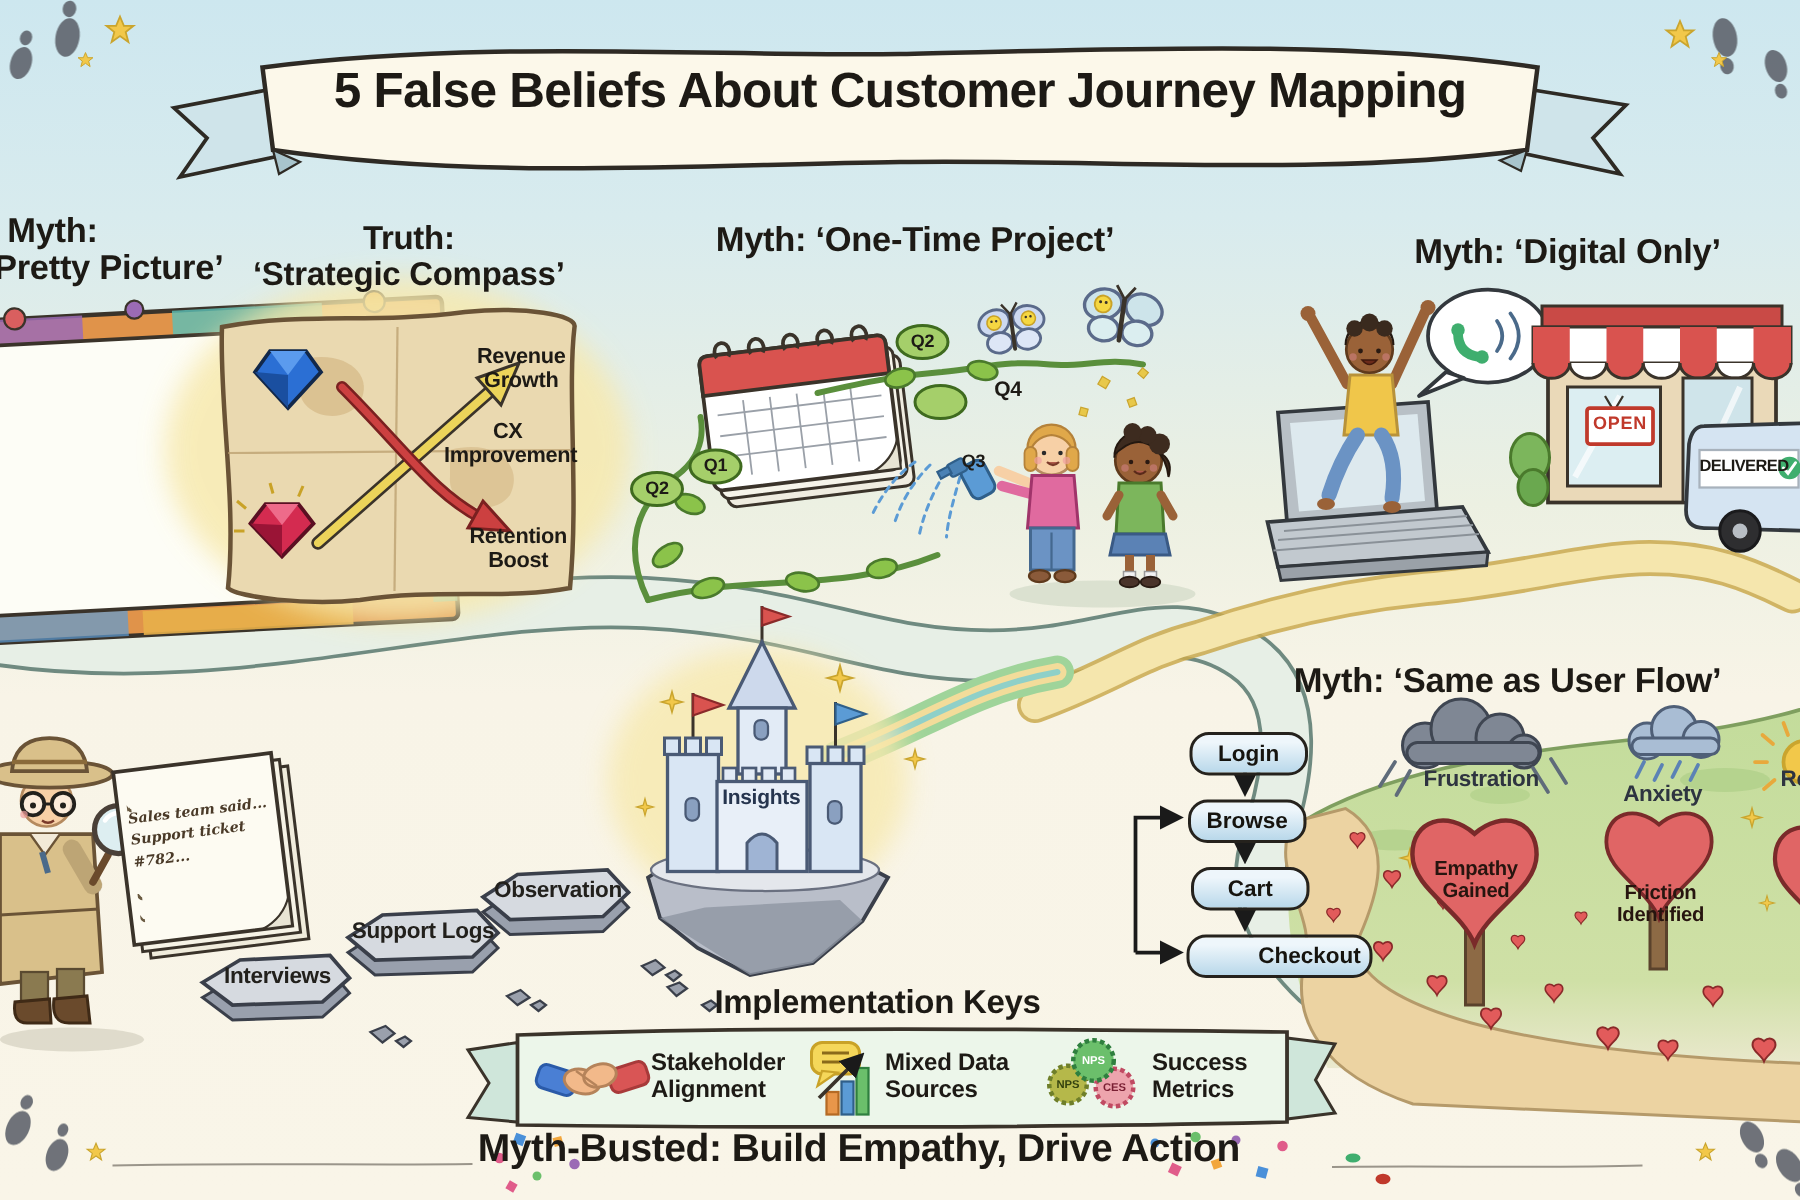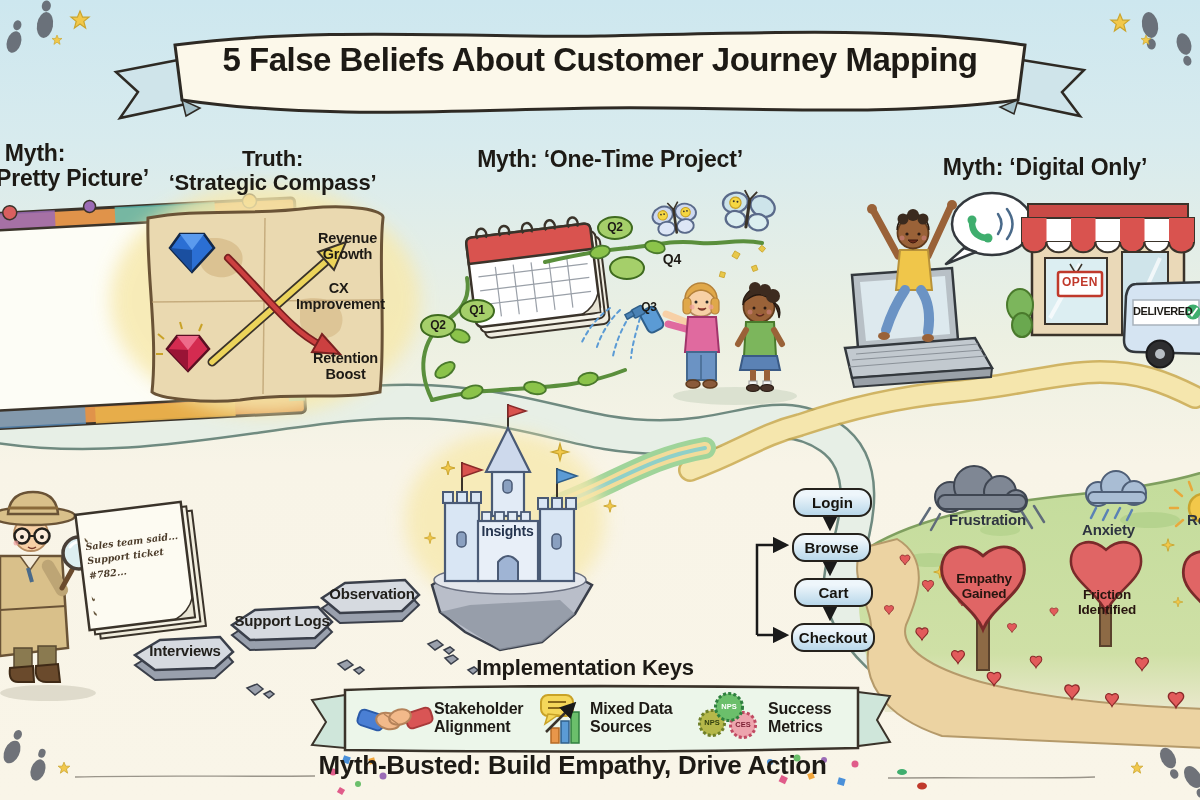--- a/index.html
+++ b/index.html
@@ -658,24 +658,25 @@
   <div>Support ticket</div>
   <div>#782...</div>
   <div><span class="squig">&nbsp;</span></div>
   <div><span class="squig squig-short">&nbsp;</span></div>
 </div>
 <div class="t stone-lbl" style="left:140px;top:643px;width:90px;">Interviews</div>
 <div class="t stone-lbl" style="left:232px;top:613px;width:100px;">Support Logs</div>
 <div class="t stone-lbl" style="left:322px;top:586px;width:100px;">Observation</div>
 <div class="t" style="left:455px;top:524px;width:105px;font-size:14px;color:#26354f;">Insights</div>
 
+<div class="t h-sec" style="left:860px;top:441px;width:290px;">Myth: ‘Same as User Flow’</div>
 <div class="flowbox" style="left:793px;top:488px;">Login</div>
 <div class="flowbox" style="left:792px;top:533px;">Browse</div>
 <div class="flowbox" style="left:794px;top:578px;">Cart</div>
-<div class="flowbox" style="left:791px;top:623px;width:80px;">Checkout</div>
+<div class="flowbox" style="left:791px;top:623px;width:80px;padding-left:40px;">Checkout</div>
 <div class="t cloud-lbl" style="left:940px;top:512px;width:95px;">Frustration</div>
 <div class="t cloud-lbl" style="left:1066px;top:522px;width:85px;">Anxiety</div>
 <div class="t cloud-lbl" style="left:1187px;top:512px;width:40px;text-align:left;">Re</div>
 <div class="t heart-lbl" style="left:945px;top:572px;width:78px;">Empathy
 Gained</div>
 <div class="t heart-lbl" style="left:1068px;top:562px;width:78px;margin-top:26px;">Friction
 Identified</div>
 <div class="t heart-lbl" style="left:1186px;top:575px;width:60px;">Adve
 Ear</div>
 

